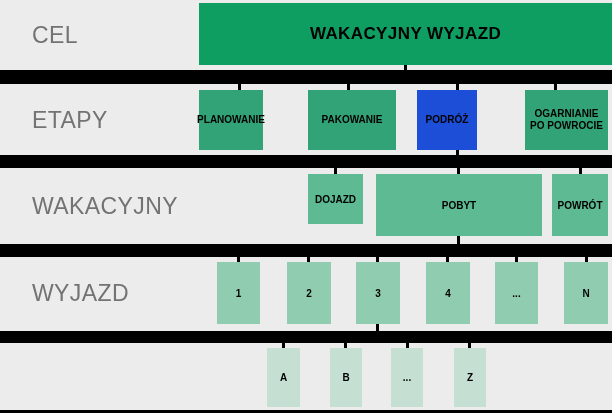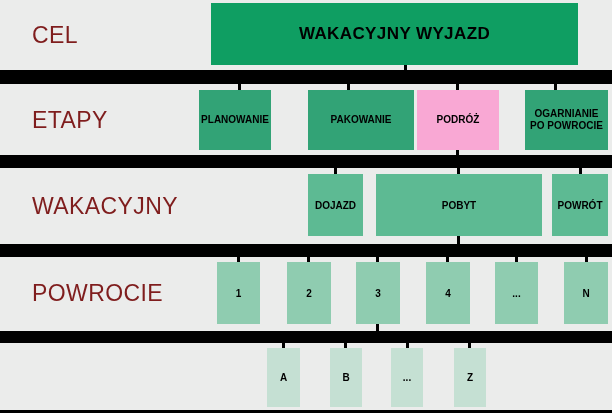--- a/index.html
+++ b/index.html
@@ -5,21 +5,21 @@
   html,body{margin:0;padding:0;}
   #stage{
     position:relative;
     width:612px;height:413px;
     background:#ebeceb;
     font-family:"Liberation Sans", sans-serif;
     overflow:hidden;
   }
   .row-label{
     position:absolute;left:32px;
-    font-size:23px;color:#7f1d1d;
+    font-size:23px;color:#737373;
     letter-spacing:.4px;white-space:nowrap;
   }
   .bar{
     position:absolute;left:0;width:612px;background:#000;
   }
   .tick{
     position:absolute;width:3px;background:#000;
   }
   .box{
     position:absolute;
@@ -33,49 +33,49 @@
   .box-czy {background:#c5e0d3;font-size:10px;}
 </style>
 </head>
 <body>
 
 <div id="stage" style="background: rgb(235, 236, 235);">
 
   <div class="row-label" style="top:22px">CEL</div>
   <div class="row-label" style="top:107px">ETAPY</div>
   <div class="row-label" style="top:193px">WAKACYJNY</div>
-  <div class="row-label" style="top:280px">POWROCIE</div>
+  <div class="row-label" style="top:280px">WYJAZD</div>
 
   <div class="bar" style="top: 70px; height: 14px; background: rgb(0, 0, 0);"></div>
   <div class="bar" style="top: 155px; height: 13px; background: rgb(0, 0, 0);"></div>
   <div class="bar" style="top: 244px; height: 13px; background: rgb(0, 0, 0);"></div>
   <div class="bar" style="top: 331px; height: 12px; background: rgb(0, 0, 0);"></div>
   <div class="bar" style="top: 410px; height: 3px; background: rgb(0, 0, 0);"></div>
 
-  <div class="box box-goal" style="left: 211px; top: 3px; width: 367px; height: 62px; background: rgb(15, 158, 98);">WAKACYJNY WYJAZD</div>
+  <div class="box box-goal" style="left: 199px; top: 3px; width: 413px; height: 62px; background: rgb(15, 158, 98);">WAKACYJNY WYJAZD</div>
 
   <div class="tick" style="left: 404px; top: 65px; height: 5px; background: rgb(0, 0, 0);"></div>
 
   <div class="tick" style="left: 238px; top: 84px; height: 6px; background: rgb(0, 0, 0);"></div>
   <div class="tick" style="left: 347px; top: 84px; height: 6px; background: rgb(0, 0, 0);"></div>
   <div class="tick" style="left: 456px; top: 84px; height: 6px; background: rgb(0, 0, 0);"></div>
   <div class="tick" style="left: 554px; top: 84px; height: 6px; background: rgb(0, 0, 0);"></div>
 
-  <div class="box box-etap" style="left: 199px; top: 90px; width: 72px; height: 60px; background: rgb(50, 163, 118);">PLANOWANIE</div>
-  <div class="box box-etap" style="left: 308px; top: 90px; width: 106px; height: 60px; background: rgb(50, 163, 118);">PAKOWANIE</div>
-  <div class="box box-etap" style="left: 417px; top: 90px; width: 82px; height: 60px; background: #f9a8d4;">PODRÓŻ</div>
+  <div class="box box-etap" style="left: 199px; top: 90px; width: 64px; height: 60px; background: rgb(50, 163, 118);">PLANOWANIE</div>
+  <div class="box box-etap" style="left: 308px; top: 90px; width: 88px; height: 60px; background: rgb(50, 163, 118);">PAKOWANIE</div>
+  <div class="box box-etap" style="left: 417px; top: 90px; width: 60px; height: 60px; background: #1d4ed8;">PODRÓŻ</div>
   <div class="box box-etap" style="left: 525px; top: 90px; width: 83px; height: 60px; background: rgb(50, 163, 118);">OGARNIANIE PO POWROCIE</div>
 
   <div class="tick" style="left: 456px; top: 150px; height: 5px; background: rgb(0, 0, 0);"></div>
 
   <div class="tick" style="left: 334px; top: 168px; height: 6px; background: rgb(0, 0, 0);"></div>
   <div class="tick" style="left: 457px; top: 168px; height: 6px; background: rgb(0, 0, 0);"></div>
   <div class="tick" style="left: 579px; top: 168px; height: 6px; background: rgb(0, 0, 0);"></div>
 
-  <div class="box box-pod" style="left: 308px; top: 174px; width: 55px; height: 62px; background: rgb(93, 186, 147);">DOJAZD</div>
+  <div class="box box-pod" style="left: 308px; top: 174px; width: 55px; height: 50px; background: rgb(93, 186, 147);">DOJAZD</div>
   <div class="box box-pod" style="left: 552px; top: 174px; width: 56px; height: 62px; background: rgb(93, 186, 147);">POWRÓT</div>
   <div class="box box-pod" style="left: 376px; top: 174px; width: 166px; height: 62px; background: rgb(93, 186, 147);">POBYT</div>
 
   <div class="tick" style="left: 457px; top: 236px; height: 8px; background: rgb(0, 0, 0);"></div>
 
   <div class="tick" style="left: 237px; top: 257px; height: 5px; background: rgb(0, 0, 0);"></div>
   <div class="tick" style="left: 307px; top: 257px; height: 5px; background: rgb(0, 0, 0);"></div>
   <div class="tick" style="left: 376px; top: 257px; height: 5px; background: rgb(0, 0, 0);"></div>
   <div class="tick" style="left: 446px; top: 257px; height: 5px; background: rgb(0, 0, 0);"></div>
   <div class="tick" style="left: 515px; top: 257px; height: 5px; background: rgb(0, 0, 0);"></div>

